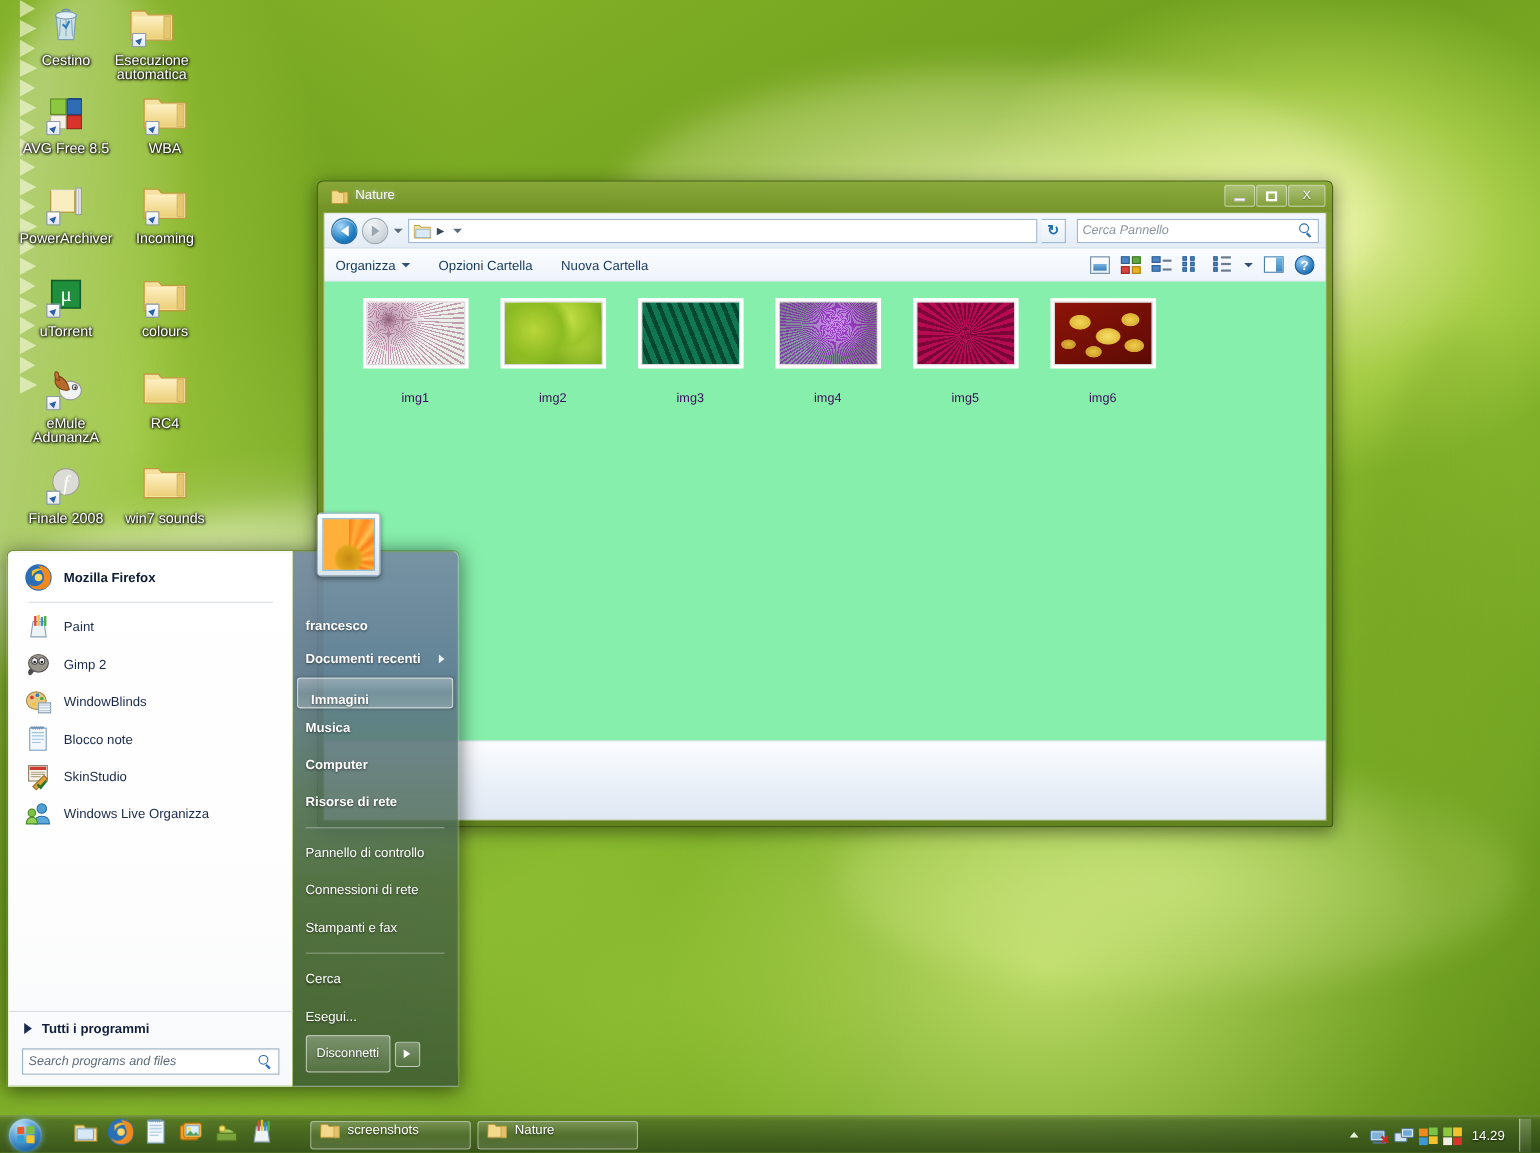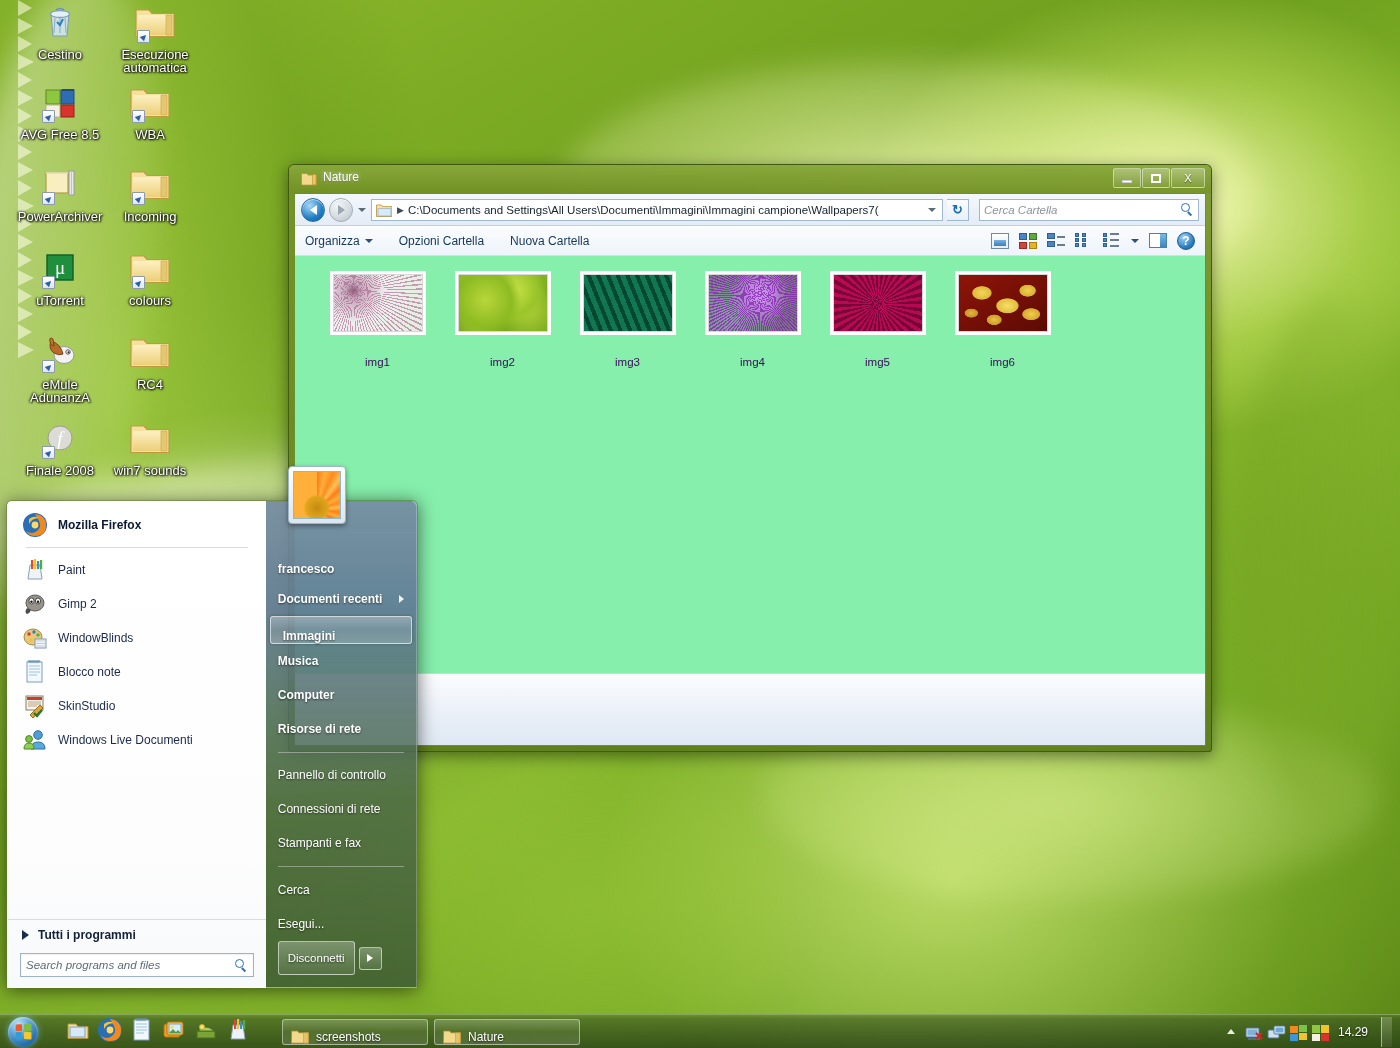--- a/index.html
+++ b/index.html
@@ -431,21 +431,21 @@
 
   #quicklaunch { display: flex; align-items: center; gap: 4px; padding-left: 18px; }
   .ql-item { width: 28px; height: 28px; display:flex;align-items:center;justify-content:center; cursor: default; position: relative; }
 
   #task-buttons { display: flex; align-items: center; gap: 6px; padding-left: 30px; }
   .task-btn {
     height: 26px; width: 146px;
     background: linear-gradient(180deg, rgba(255,255,255,.22) 0%, rgba(255,255,255,.07) 48%, rgba(255,255,255,.14) 100%);
     border: 1px solid rgba(255,255,255,.45);
     border-radius: 3px;
-    display: flex; align-items: flex-end; gap: 8px;
+    display: flex; align-items: flex-start; gap: 8px;
     padding: 0 8px;
     font-size: 12px; color: #ffffff;
     text-shadow: 0 1px 2px rgba(0,0,0,.7);
     cursor: default;
   }
   .task-btn .tfolder { width: 17px; height: 15px; position: relative; flex: none; }
 
   #tray { margin-left: auto; display: flex; align-items: center; gap: 7px; padding-right: 8px; }
   #tray-expand { width: 14px; display:flex;align-items:center;justify-content:center;cursor:default; }
   #tray-expand .t { width:0;height:0;border-bottom:5px solid #e7f0d8;border-left:4px solid transparent;border-right:4px solid transparent; }
@@ -503,21 +503,21 @@
     <div class="desk-icon" style="left: 14px; top: 4px;">
       <div class="glyph"><svg viewBox="0 0 40 36" width="40" height="36">
           <path d="M11 10 h18 l-2 22 h-14 z" fill="#cfe3ef" stroke="#7c9cb4" stroke-width="1.1" opacity="0.92"></path>
           <ellipse cx="20" cy="10" rx="9.5" ry="3.4" fill="#e3f0f8" stroke="#7c9cb4" stroke-width="1.1"></ellipse>
           <path d="M15 14 l-1 15 M20 14 l0 15 M25 14 l1 15" stroke="#8fb0c6" stroke-width="1.1" fill="none"></path>
           <path d="M16 6 q4 -3 8 0" stroke="#6f93ad" stroke-width="1.6" fill="none"></path>
           <path d="M17 18 l3 3 3 -6" stroke="#2f7fc0" stroke-width="2" fill="none"></path>
         </svg></div>
       <div class="lbl">Cestino</div>
     </div>
-    <div class="desk-icon" style="left: 109px; top: 4px;">
+    <div class="desk-icon" style="left: 92px; top: 4px;">
       <div class="glyph"><svg viewBox="0 0 40 34" width="40" height="34">
           <path d="M1 6 h13 l3 3.5 h22 v23 h-38 z" fill="#f6e0a0" stroke="#bd9b3d" stroke-width="1.2"></path>
           <path d="M3 11 h34 v20 h-34 z" fill="url(#fg)"></path>
           <defs>
             <linearGradient id="fg" x1="0" y1="0" x2="0" y2="1">
               <stop offset="0" stop-color="#fdf0c2"></stop>
               <stop offset="1" stop-color="#eccf79"></stop>
             </linearGradient>
           </defs>
           <path d="M31 11 h6 v20 h-6 z" fill="#e5c671" stroke="#cfae52" stroke-width="0.7"></path>
@@ -673,29 +673,28 @@
         </div>
 
       <div id="addr-field">
         <div class="mini-folder">
           <svg viewBox="0 0 16 14" width="16" height="14">
             <path d="M0.5 2 h5 l1.2 1.6 h9.3 v9.9 h-15.5 z" fill="#f7e3a5" stroke="#b8922f" stroke-width="0.8"></path>
             <path d="M2 5.5 h13 v7.5 h-13 z" fill="#d9e9f5" stroke="#7fa6c4" stroke-width="0.6"></path>
           </svg>
         </div>
         <span id="addr-sep">▶</span>
-        <span id="addr-path">C:\Documents and Settings\All Users\Documenti\Immagini\Immagini campione\Wallpapers7(</span>
         <span id="addr-caret">
             <span class="caret"></span>
           </span>
       </div>
       <div id="refresh-btn">↻</div>
 
       <div id="search-field">
-        <span class="sp">Cerca Cartella</span>
+        <span class="sp">Cerca Pannello</span>
         <span class="magnifier">
             <i class="ring"></i>
             <i class="stick"></i>
           </span>
       </div>
     </div>
 
     <div id="cmd-row">
       <div class="cmd-item">
         <span>Organizza</span>
@@ -860,21 +859,21 @@
             </svg></span>
           <span class="nm">SkinStudio</span>
         </div>
         <div class="sm-app">
           <span class="ico"><svg viewBox="0 0 26 26" width="26" height="26">
               <circle cx="16" cy="8" r="4.3" fill="#4f9fd4" stroke="#2e6f9e"></circle>
               <path d="M9 22 q0 -7 7 -7 q7 0 7 7 z" fill="#5aa9dc" stroke="#2e6f9e"></path>
               <circle cx="7" cy="12" r="3.4" fill="#7cc244" stroke="#4a8c22"></circle>
               <path d="M2 22 q0 -6 5 -6 q5 0 5 6 z" fill="#8fcf55" stroke="#4a8c22"></path>
             </svg></span>
-          <span class="nm">Windows Live Documenti</span>
+          <span class="nm">Windows Live Organizza</span>
         </div>
       </div>
     <div id="sm-left-spacer"></div>
     <div id="all-programs">
       <span class="tri"></span>
       <span>Tutti i programmi</span>
     </div>
     <div id="sm-search-wrap">
       <div id="sm-search">
         <span class="ph">Search programs and files</span>

